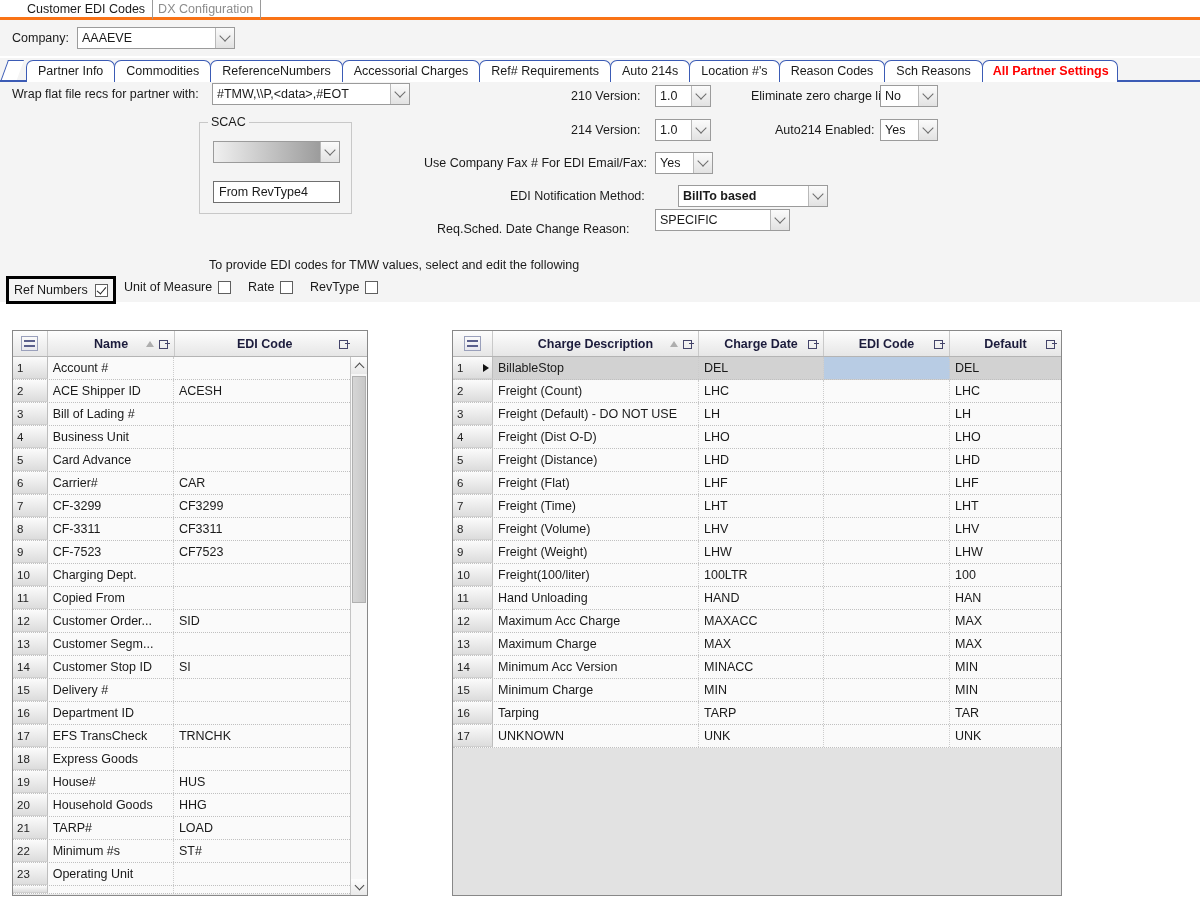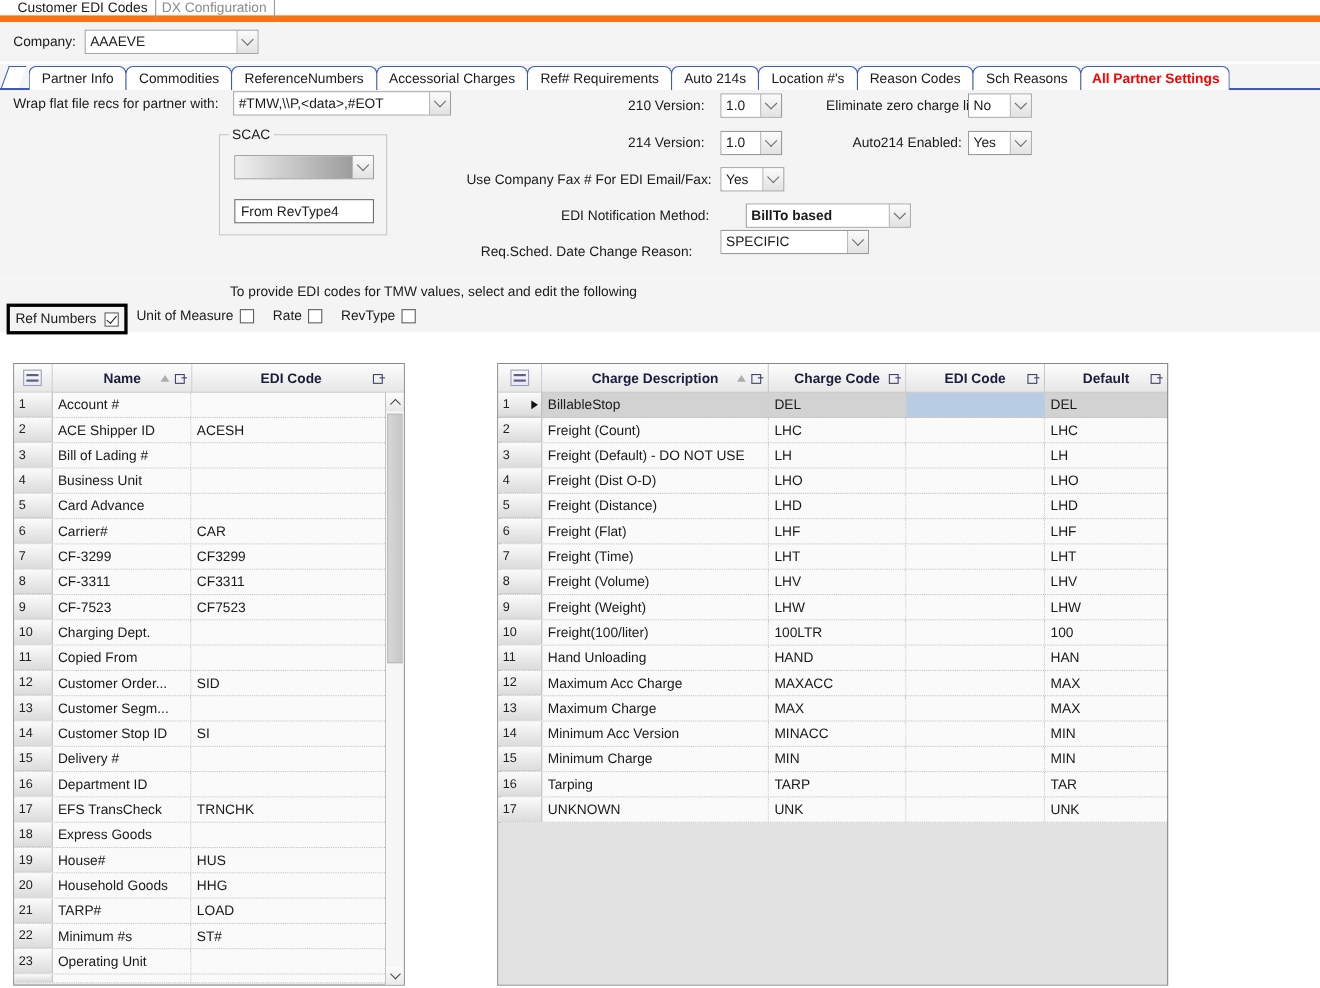--- a/index.html
+++ b/index.html
@@ -10,24 +10,24 @@
     font-size: 12px;
     color: #1a1a1a;
     overflow: hidden;
   }
   * { box-sizing: border-box; }
 
   
   .win-tabs {
     height: 20px;
     display: flex;
-    align-items: center;
-    padding-left: 11px;
+    align-items: flex-start;
+    padding-left: 22px;
     background: #ffffff;
-    border-bottom: 6px solid #f97316;
+    border-bottom: 3px solid #f97316;
   }
   .win-tab {
     font-size: 12.5px;
     padding: 1px 7px 2px 5px;
     border-right: 1px solid #9a9a9a;
     line-height: 16px;
     color: #1a1a1a;
     white-space: nowrap;
   }
   .win-tab.inactive { color: #8c8c8c; }
@@ -625,21 +625,21 @@
   <div class="grid-head">
     <div class="hcell corner" style="width:40px;">
       <span class="corner-icon"></span>
     </div>
     <div class="hcell" style="width:206px;">
       <span>Charge Description</span>
       <span class="sort-asc"></span>
       <span class="filt"></span>
     </div>
     <div class="hcell" style="width:125px;">
-      <span>Charge Code</span>
+      <span>Charge Date</span>
       <span class="filt"></span>
     </div>
     <div class="hcell" style="width:126px;">
       <span>EDI Code</span>
       <span class="filt"></span>
     </div>
     <div class="hcell" style="width:111px; border-right:none;">
       <span>Default</span>
       <span class="filt"></span>
     </div>

